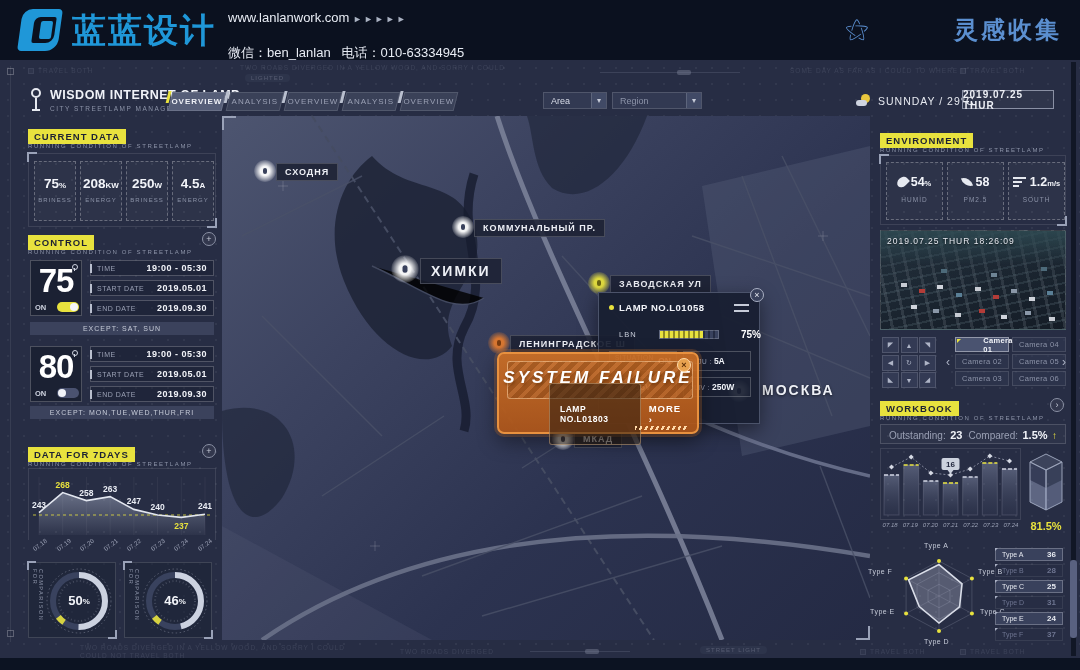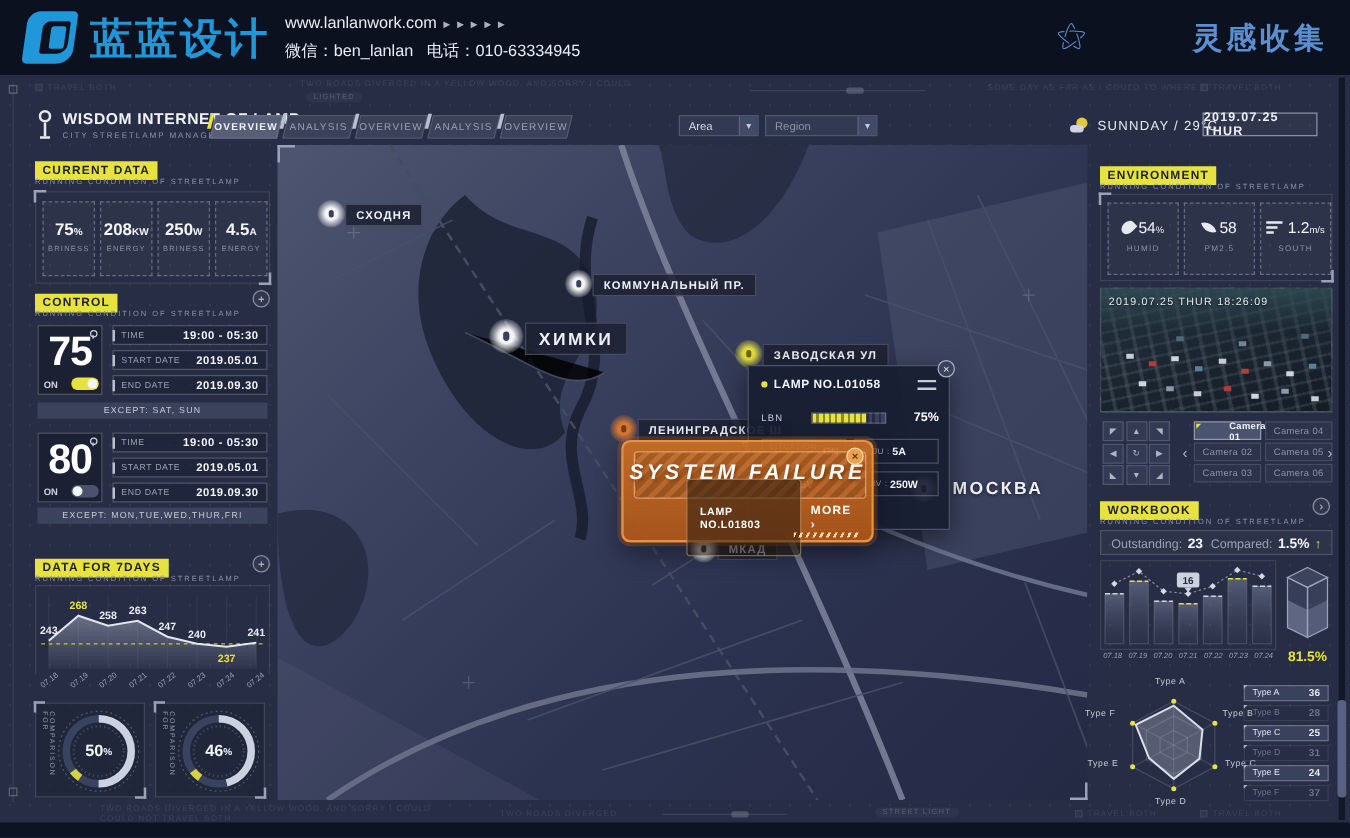--- a/index.html
+++ b/index.html
@@ -9,21 +9,21 @@
 
   
   .promo { position:absolute; left:0; top:0; width:1080px; height:60px; background:#0b111f; z-index:50; }
   .logo-mark { position:absolute; left:20px; top:9px; width:44px; height:42px; }
   .logo-mark .c1 { position:absolute; left:0; top:0; width:40px; height:42px; background:#1f97d8; border-radius:10px 4px 12px 4px; transform:skewX(-8deg); }
   .logo-mark .c2 { position:absolute; left:13px; top:8px; width:22px; height:26px; background:#0b111f; border-radius:6px 2px 8px 2px; transform:skewX(-8deg); }
   .logo-mark .c3 { position:absolute; left:20px; top:12px; width:12px; height:18px; background:#1f97d8; border-radius:2px; transform:skewX(-8deg); }
   .brand-cn { position:absolute; left:72px; top:8px; font-size:34px; font-weight:bold; color:#1f97d8; letter-spacing:2px; }
   .promo-site { position:absolute; left:228px; top:10px; font-size:13px; color:#e8ecf4; }
   .promo-site .arr { color:#aab2c2; font-size:9px; letter-spacing:2px; }
-  .promo-contact { position:absolute; left:228px; top:32px; font-size:13px; color:#e8ecf4; }
+  .promo-contact { position:absolute; left:228px; top:44px; font-size:13px; color:#e8ecf4; }
   .promo-services { position:absolute; left:458px; top:24px; width:460px; font-size:13px; color:#e4e8f0; font-family:"DejaVu Serif", serif; font-style:italic; }
   .collect { position:absolute; right:18px; top:14px; color:#5b8fd0; font-size:24px; font-weight:bold; letter-spacing:3px; }
   .collect-icon { position:absolute; right:208px; top:14px; width:30px; height:30px; color:#5b8fd0; font-size:24px; line-height:30px; text-align:center; }
 
   
   .stage { position:absolute; left:0; top:60px; width:1080px; height:598px;
     background:#272d44;
     background-image:radial-gradient(rgba(255,255,255,0.05) 1px, transparent 1.2px);
     background-size:16px 16px; }
   .footer { position:absolute; left:0; top:658px; width:1080px; height:12px; background:#0c1322; z-index:50; }
@@ -126,21 +126,21 @@
 
   .popup { position:absolute; left:598px; top:292px; width:162px; height:132px; background:rgba(24,30,48,0.93); border:1px solid rgba(150,160,190,0.4); box-shadow:0 6px 18px rgba(0,0,0,0.45); }
   .popup .hd { position:absolute; left:10px; top:9px; display:flex; align-items:center; gap:5px; }
   .popup .hd .ydot { width:5px; height:5px; border-radius:50%; background:#e8e23e; }
   .popup .hd .ttl { font-size:9.5px; font-weight:bold; color:#f2f4f9; letter-spacing:0.5px; }
   .sliders { position:absolute; right:10px; top:11px; width:15px; height:8px; }
   .sliders::before { content:""; position:absolute; left:0; top:0; width:15px; height:2px; background:#c6cbd8; clip-path:polygon(0 0,100% 0,100% 100%,0 100%); }
   .sliders::after { content:""; position:absolute; left:0; bottom:0; width:15px; height:2px; background:#c6cbd8; }
   .popup .close, .alert .close { position:absolute; width:14px; height:14px; border-radius:50%; text-align:center; line-height:13px; font-size:9px; }
   .popup .close { right:-5px; top:-5px; background:#39415c; border:1px solid #aab0c4; color:#e6e9f0; }
-  .lbnrow { position:absolute; left:10px; top:36px; width:142px; display:flex; align-items:center; gap:22px; }
+  .lbnrow { position:absolute; left:20px; top:36px; width:142px; display:flex; align-items:center; gap:22px; }
   .lbnrow .lbl { font-size:7.5px; color:#c6cbd8; letter-spacing:1px; }
   .lbnbar { position:relative; width:88px; height:9px; background:repeating-linear-gradient(90deg,#39425e 0 3px,#242b42 3px 5px); border:1px solid rgba(255,255,255,0.2); }
   .lbnbar .fill { position:absolute; left:0; top:0; height:100%; background:repeating-linear-gradient(90deg,#e8e23e 0 3px,#8f8a26 3px 5px); }
   .lbnrow .pv { font-size:10px; font-weight:bold; color:#ffffff; }
   .pgrid { position:absolute; left:10px; top:58px; width:142px; display:grid; grid-template-columns:1fr 1fr; gap:6px; }
   .pgrid .pcell { height:20px; border:1px solid rgba(255,255,255,0.22); display:flex; align-items:center; padding:0 5px; gap:2px; }
   .pgrid .pl { font-size:6.5px; color:#9aa0b4; letter-spacing:0.5px; }
   .pgrid .pvv { font-size:8.5px; font-weight:bold; color:#f2f4f9; }
 
   .alert { position:absolute; left:497px; top:352px; width:202px; height:82px; border:2px solid #e8913f; border-radius:7px;
@@ -151,21 +151,21 @@
   .alert .ttl { position:absolute; left:0; top:14px; width:100%; text-align:center; color:#ffffff; font-size:17px; font-weight:bold; font-style:italic; letter-spacing:3px; text-shadow:1px 2px 3px rgba(90,40,0,0.6); }
   .alert .bottom { position:absolute; left:8px; bottom:8px; width:186px; height:20px; display:flex; justify-content:space-between; align-items:center; }
   .alert .lamp-tag { background:rgba(40,28,16,0.55); border:1px solid rgba(255,210,160,0.4); border-radius:3px; color:#fff; font-size:8.5px; font-weight:bold; letter-spacing:0.5px; padding:20px 10px;margin-left:42px; }
   .alert .more { color:#fff; font-size:9.5px; font-weight:bold; letter-spacing:1px; padding:4px 8px; }
   .alert .close { right:6px; top:4px; background:#e8a24f; border:1px solid #ffd9a8; color:#5c2f08; font-weight:bold; }
   .alert .ticks { position:absolute; right:10px; bottom:2px; width:52px; height:4px; background:repeating-linear-gradient(115deg,#ffd9a8 0 2px, transparent 2px 5px); }
 
   
   .ecell { position:absolute; top:162px; width:57px; height:58px; border:1px dashed rgba(255,255,255,0.28); background:rgba(255,255,255,0.03); }
   .ecell .row1 { display:flex; align-items:center; justify-content:center; gap:4px; margin-top:12px; }
-  .ecell .v { font-size:12.5px; font-weight:normal; color:#f2f4f9; }
+  .ecell .v { font-size:12.5px; font-weight:bold; color:#f2f4f9; }
   .ecell .v small { font-size:7.5px; }
   .ecell .l { text-align:center; margin-top:7px; font-size:6.5px; color:#8c93a8; letter-spacing:1px; }
   .ic-drop { width:9px; height:12px; background:#e6e9f0; border-radius:50% 0 50% 50%; transform:rotate(45deg); }
   .ic-leaf { width:10px; height:10px; background:#e6e9f0; border-radius:0 100% 0 100%; transform:rotate(-15deg); }
   .ic-wind { position:relative; width:13px; height:10px; }
   .ic-wind i { position:absolute; left:0; height:2px; background:#e6e9f0; }
   .ic-wind i:nth-child(1){ top:0; width:13px; }
   .ic-wind i:nth-child(2){ top:4px; width:9px; }
   .ic-wind i:nth-child(3){ top:8px; width:6px; }
 

